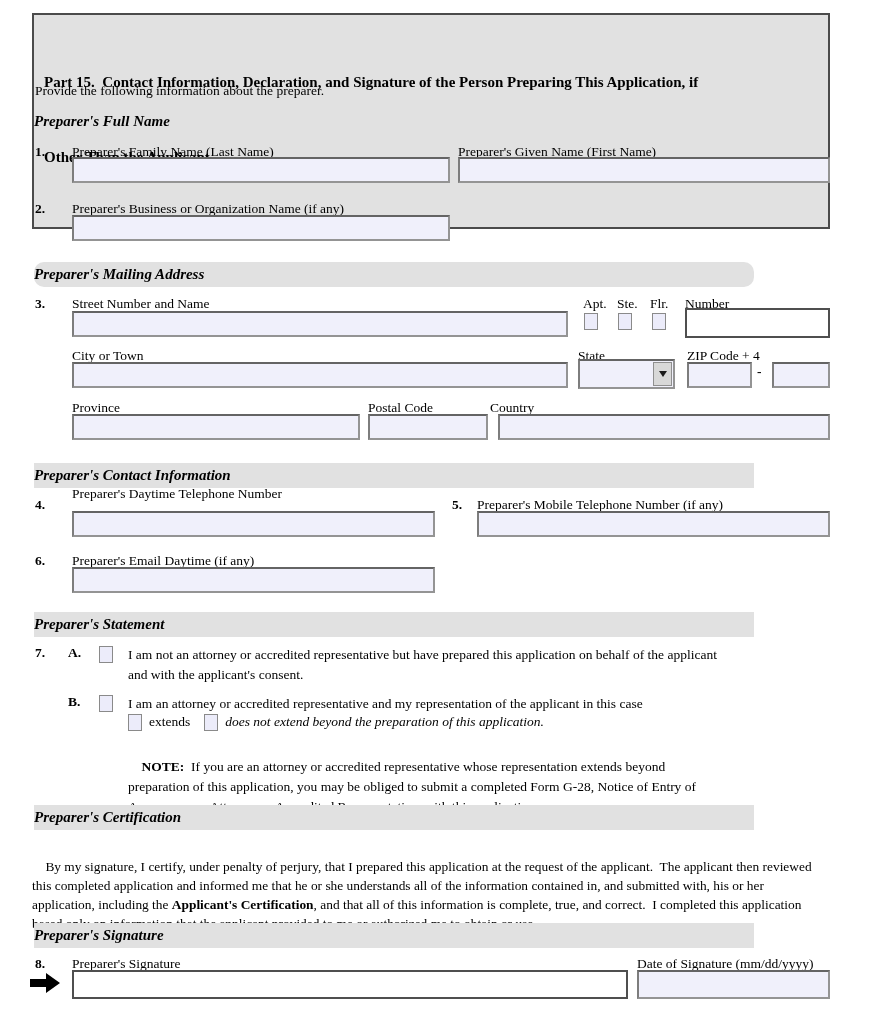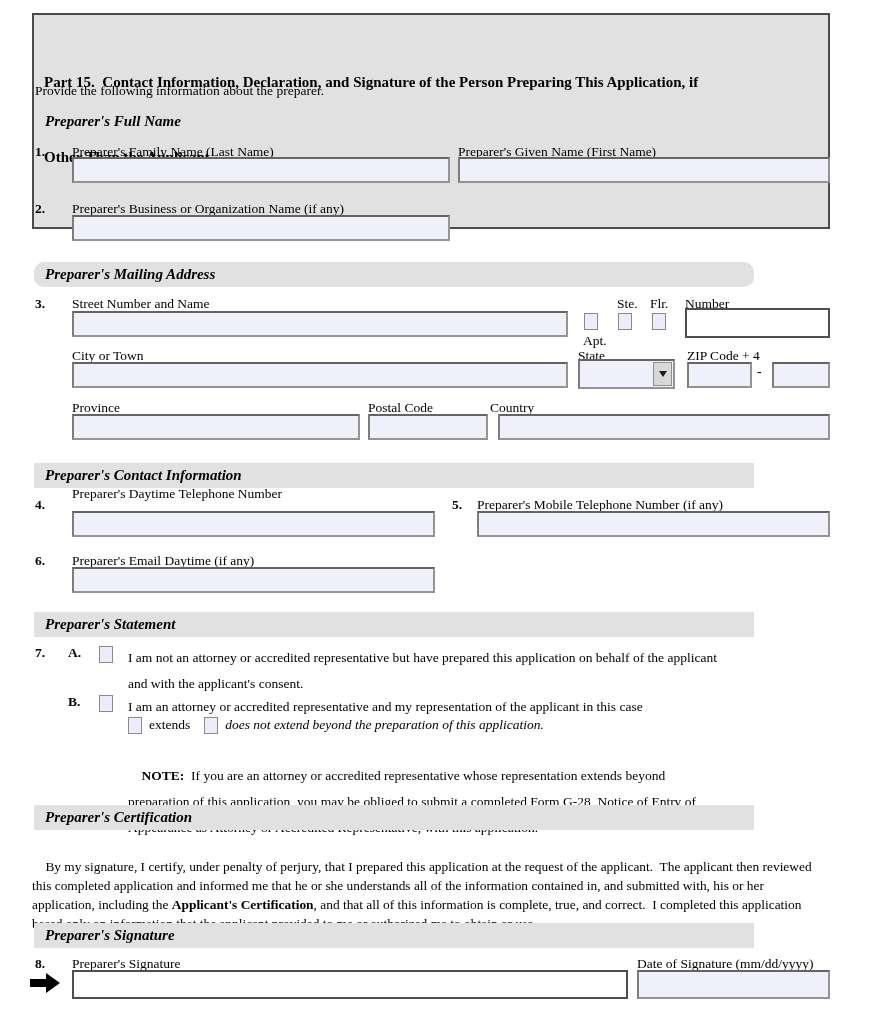--- a/index.html
+++ b/index.html
@@ -6,58 +6,58 @@
   .page {
     position:relative; width:887px; height:1024px; background:#ffffff;
     font-family:"Liberation Serif", serif; color:#000;
   }
 
   
   .lbl { position:absolute; font-size:13.5px; white-space:nowrap; }
   .num { font-weight:bold; }
   .section-bar {
     position:absolute; left:34px; width:720px; height:25px; background:#E1E1E1;
-    box-sizing:border-box; padding-left:11px; display:flex; align-items:center;
+    box-sizing:border-box; padding-left:0; display:flex; align-items:center;
     font-size:15px; font-weight:bold; font-style:italic;
   }
   .part-header {
     position:absolute; left:32px; top:13px; width:798px; box-sizing:border-box;
     background:#E1E1E1; border:2px solid #4b4b4b; padding:5px 10px 7px;
     font-size:15px; font-weight:bold; line-height:25px; white-space:pre-wrap;
   }
   .part-header span { display:block; }
   .field {
     position:absolute; background:#F0F0FB; box-sizing:border-box;
     border:2px solid #949494; border-top-color:#646464; border-left-color:#7d7d7d;
     font-family:"Liberation Serif", serif; font-size:13px; padding:0 4px; outline:none;
   }
   .field.white { background:#ffffff; border:2px solid #4f4f4f; }
   .checkbox {
     position:absolute; width:14px; height:17px; background:#ECECFA;
     border:1px solid #8a8a8a; box-sizing:border-box;
   }
   .para { position:absolute; white-space:pre-wrap; }
-  .statement-text { font-size:13.5px; line-height:26px; }
+  .statement-text { font-size:13.5px; line-height:20px; }
 
   
   .l-intro      { left:35px;  top:83px; }
   .bar-fullname { top:109px; }
   .n-1          { left:35px;  top:144px; }
   .l-family     { left:72px;  top:144px; }
   .l-given      { left:458px; top:144px; }
   .f-family     { left:72px;  top:157px; width:378px; height:26px; }
   .f-given      { left:458px; top:157px; width:372px; height:26px; }
   .n-2          { left:35px;  top:201px; }
   .l-business   { left:72px;  top:201px; }
   .f-business   { left:72px;  top:215px; width:378px; height:26px; }
 
   .bar-mailing  { top:262px;border-radius:10px; }
   .n-3          { left:35px;  top:296px; }
   .l-street     { left:72px;  top:296px; }
-  .l-apt        { left:583px; top:296px;margin-top:37px; }
+  .l-apt        { left:583px; top:296px; }
   .l-ste        { left:617px; top:296px; }
   .l-flr        { left:650px; top:296px; }
   .l-number     { left:685px; top:296px; }
   .f-street     { left:72px;  top:311px; width:496px; height:26px; }
   .cb-apt       { left:584px; top:313px; }
   .cb-ste       { left:618px; top:313px; }
   .cb-flr       { left:652px; top:313px; }
   .f-number     { left:685px; top:308px; width:145px; height:30px; }
   .l-city       { left:72px;  top:348px; }
   .l-state      { left:578px; top:348px; }

